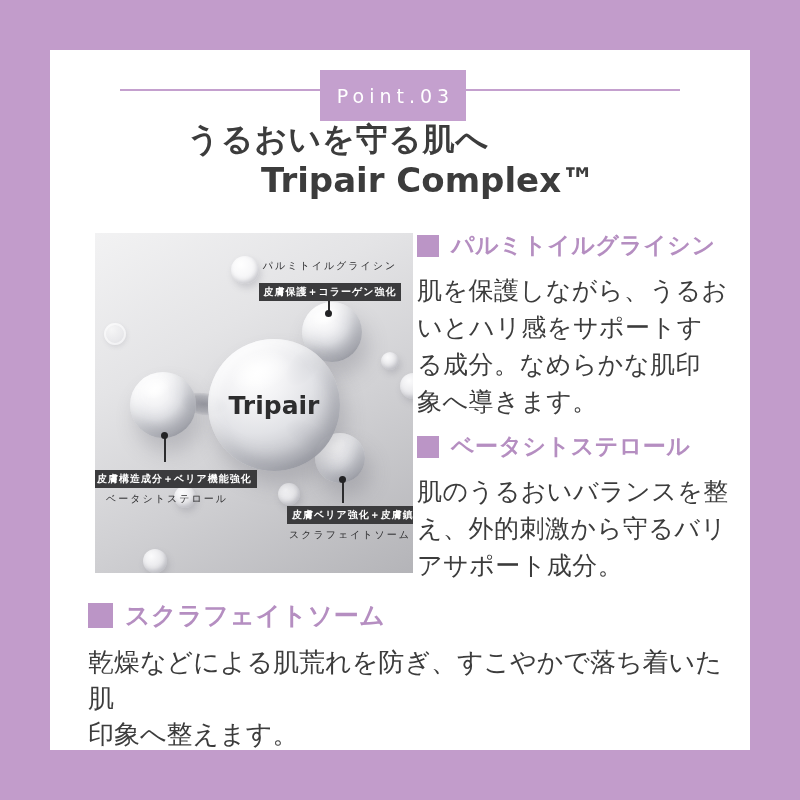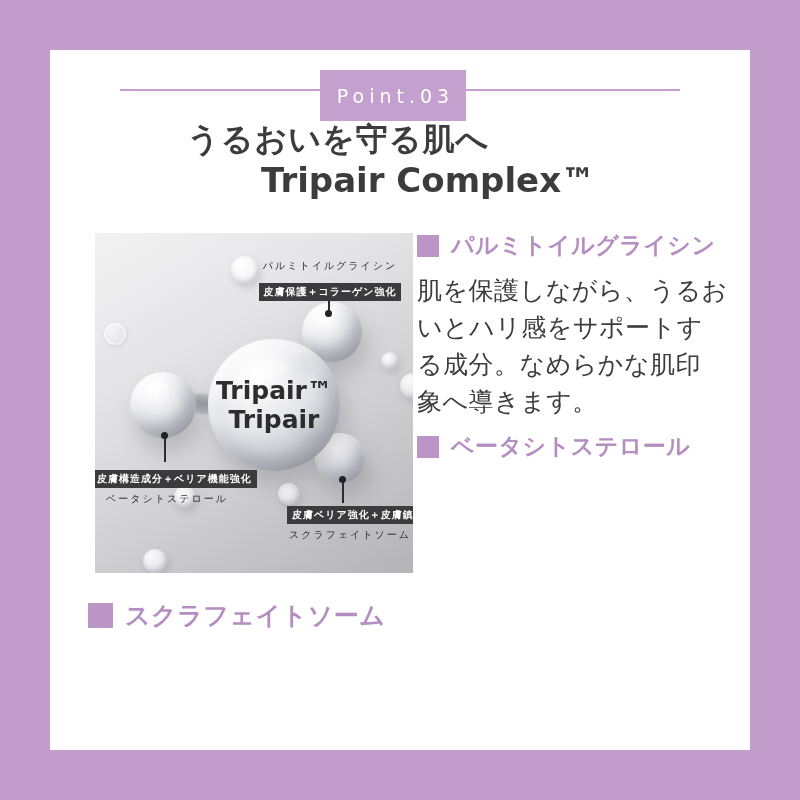--- a/index.html
+++ b/index.html
@@ -163,21 +163,20 @@
     <div class="mini m3"></div>
     <div class="mini m4"></div>
     <div class="mini m5"></div>
     <div class="mini m6"></div>
     <div class="mini m7"></div>
 
     <div class="bubble bubble-tr"></div>
     <div class="bubble bubble-l"></div>
     <div class="bubble bubble-br"></div>
     <div class="bubble bubble-big">
-      <span class="bb-line">Tripair™</span>
       <span class="bb-line">Tripair</span>
     </div>
 
     <div class="co co-top">
       <div class="co-name">パルミトイルグライシン</div>
       <div class="co-badge">皮膚保護＋コラーゲン強化</div>
     </div>
     <div class="co-line line-top"></div>
     <div class="co-dot dot-top"></div>
 
@@ -205,22 +204,27 @@
 いとハリ感をサポートす
 る成分。なめらかな肌印
 象へ導きます。</p>
   </section>
 
   <section class="sec sec-2">
     <div class="sec-head">
       <span class="sq"></span>
       <span>ベータシトステロール</span>
     </div>
+    <p class="sec-body">肌のうるおいバランスを整
+え、外的刺激から守るバリ
+アサポート成分。</p>
   </section>
 
   <section class="sec sec-3">
     <div class="sec-head">
       <span class="sq"></span>
       <span>スクラフェイトソーム</span>
     </div>
+    <p class="sec-body">乾燥などによる肌荒れを防ぎ、すこやかで落ち着いた肌
+印象へ整えます。</p>
   </section>
 
 </div>
 
 </body></html>

